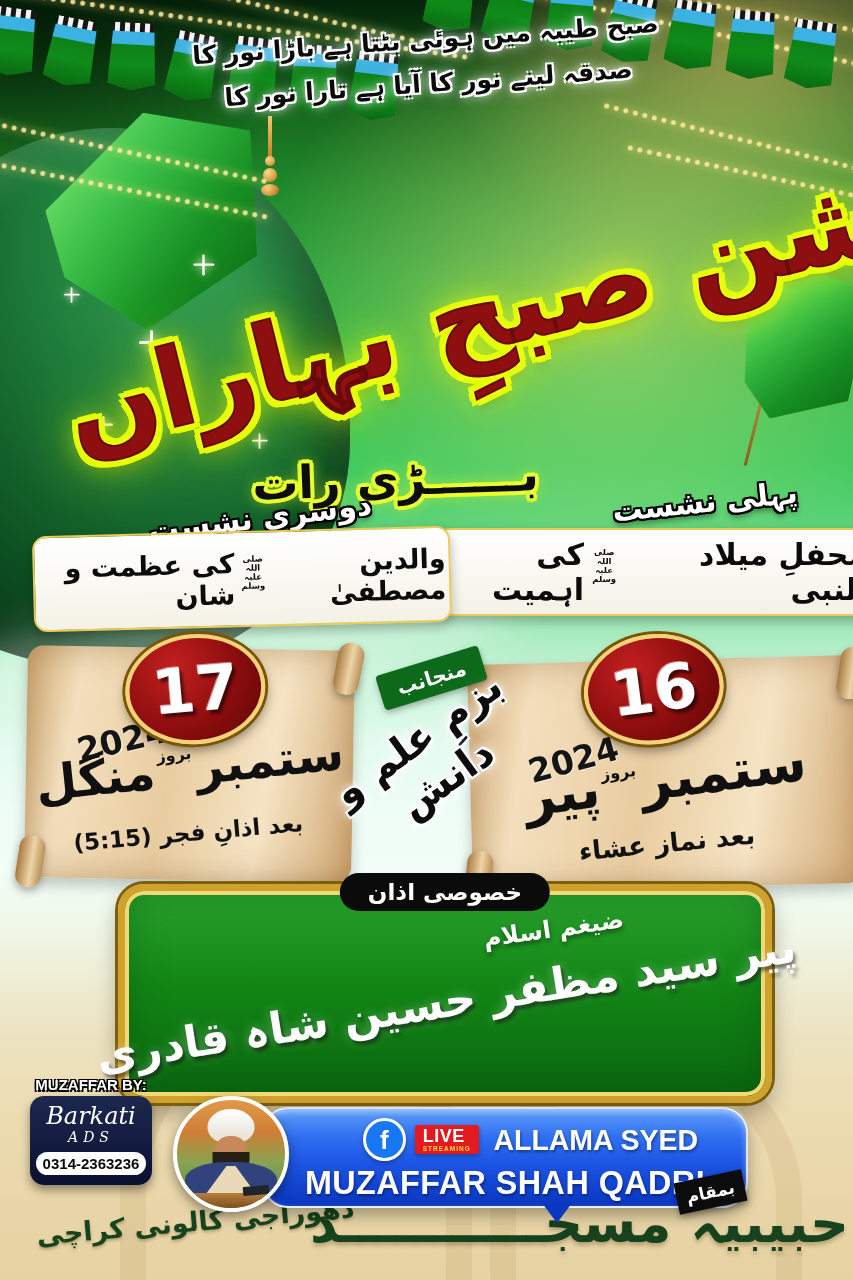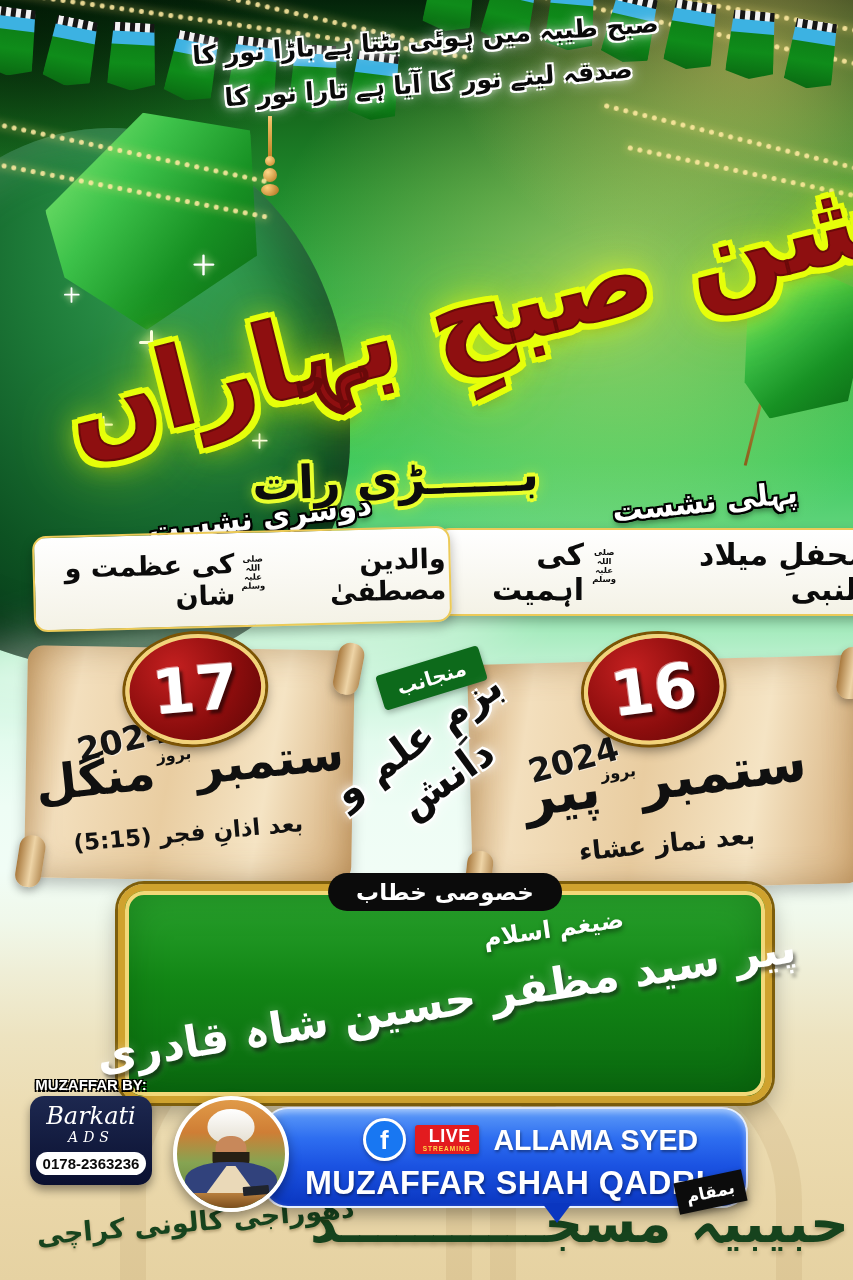--- a/index.html
+++ b/index.html
@@ -168,21 +168,21 @@
     background:linear-gradient(180deg,#5f9df9 0%,#2e6ef0 30%,#1b53e2 58%,#0a36c0 100%);
     border:2px solid rgba(255,255,255,.85);
     box-shadow:0 7px 16px rgba(0,0,0,.32),inset 0 3px 6px rgba(255,255,255,.45);
     font-family:"Liberation Sans",sans-serif;color:#fff;}
   .fb-bar::after{content:"";position:absolute;left:278px;bottom:-32px;border:15px solid transparent;
     border-top:20px solid #0a36c0;}
   .fb-row1{display:flex;align-items:center;justify-content:center;gap:9px;margin-top:9px;padding-left:56px;}
   .fb-circle{width:37px;height:37px;border-radius:50%;background:#1877f2;border:3px solid #fff;
     display:flex;align-items:center;justify-content:center;font-size:26px;font-weight:800;line-height:1;
     box-shadow:0 2px 4px rgba(0,0,0,.3);}
-  .live{background:#e31b1f;border-radius:3px;padding:2px 8px 1px;text-align:right;box-shadow:0 2px 4px rgba(0,0,0,.3);}
+  .live{background:#e31b1f;border-radius:3px;padding:2px 8px 1px;text-align:left;box-shadow:0 2px 4px rgba(0,0,0,.3);}
   .live .l1{font-size:18px;font-weight:800;letter-spacing:.5px;line-height:1;}
   .live .l2{font-size:6.5px;font-weight:700;letter-spacing:1px;color:#ffd94a;line-height:1.2;}
   .fb-name1{font-size:30px;font-weight:800;transform:scaleX(.95);text-shadow:1px 2px 3px rgba(0,0,0,.4);}
   .fb-name2{text-align:center;font-size:34px;font-weight:800;transform:scaleX(.95);margin-top:2px;
     text-shadow:1px 2px 3px rgba(0,0,0,.4);letter-spacing:.5px;}
 
   
   .avatar{position:absolute;left:173px;top:1096px;width:108px;height:108px;border-radius:50%;z-index:8;
     border:4px solid #fff;overflow:hidden;box-shadow:0 5px 12px rgba(0,0,0,.4);
     background:linear-gradient(180deg,#e09a48 0%,#cf7e35 30%,#86a452 58%,#5d7c3c 100%);}
@@ -299,33 +299,33 @@
     </div>
     <div class="time-line ur">بعد اذانِ فجر (5:15)</div>
   </div>
 
   <div class="organizer">
     <div class="org-label ur">منجانب</div>
     <div class="org-name ur">بزمِ علم و دانش</div>
   </div>
 
   <div class="speaker">
-    <div class="addr-pill ur">خصوصی خطاب</div>
+    <div class="addr-pill ur">خصوصی اذان</div>
     <div class="honorific ur">ضیغم اسلام</div>
     <div class="speaker-name">
       <div class="ur">پیر سید مظفر حسین شاہ قادری</div>
     </div>
   </div>
 
   <div class="designer">
     <div class="lbl">MUZAFFAR BY:</div>
     <div class="card">
       <div class="brand">Barkati</div>
       <div class="brand2">ADS</div>
-      <div class="phone">0178-2363236</div>
+      <div class="phone">0314-2363236</div>
     </div>
   </div>
 
   <div class="fb-bar">
     <div class="fb-row1">
       <div class="fb-circle">f</div>
       <div class="live">
         <div class="l1">LIVE</div>
         <div class="l2">STREAMING</div>
       </div>

